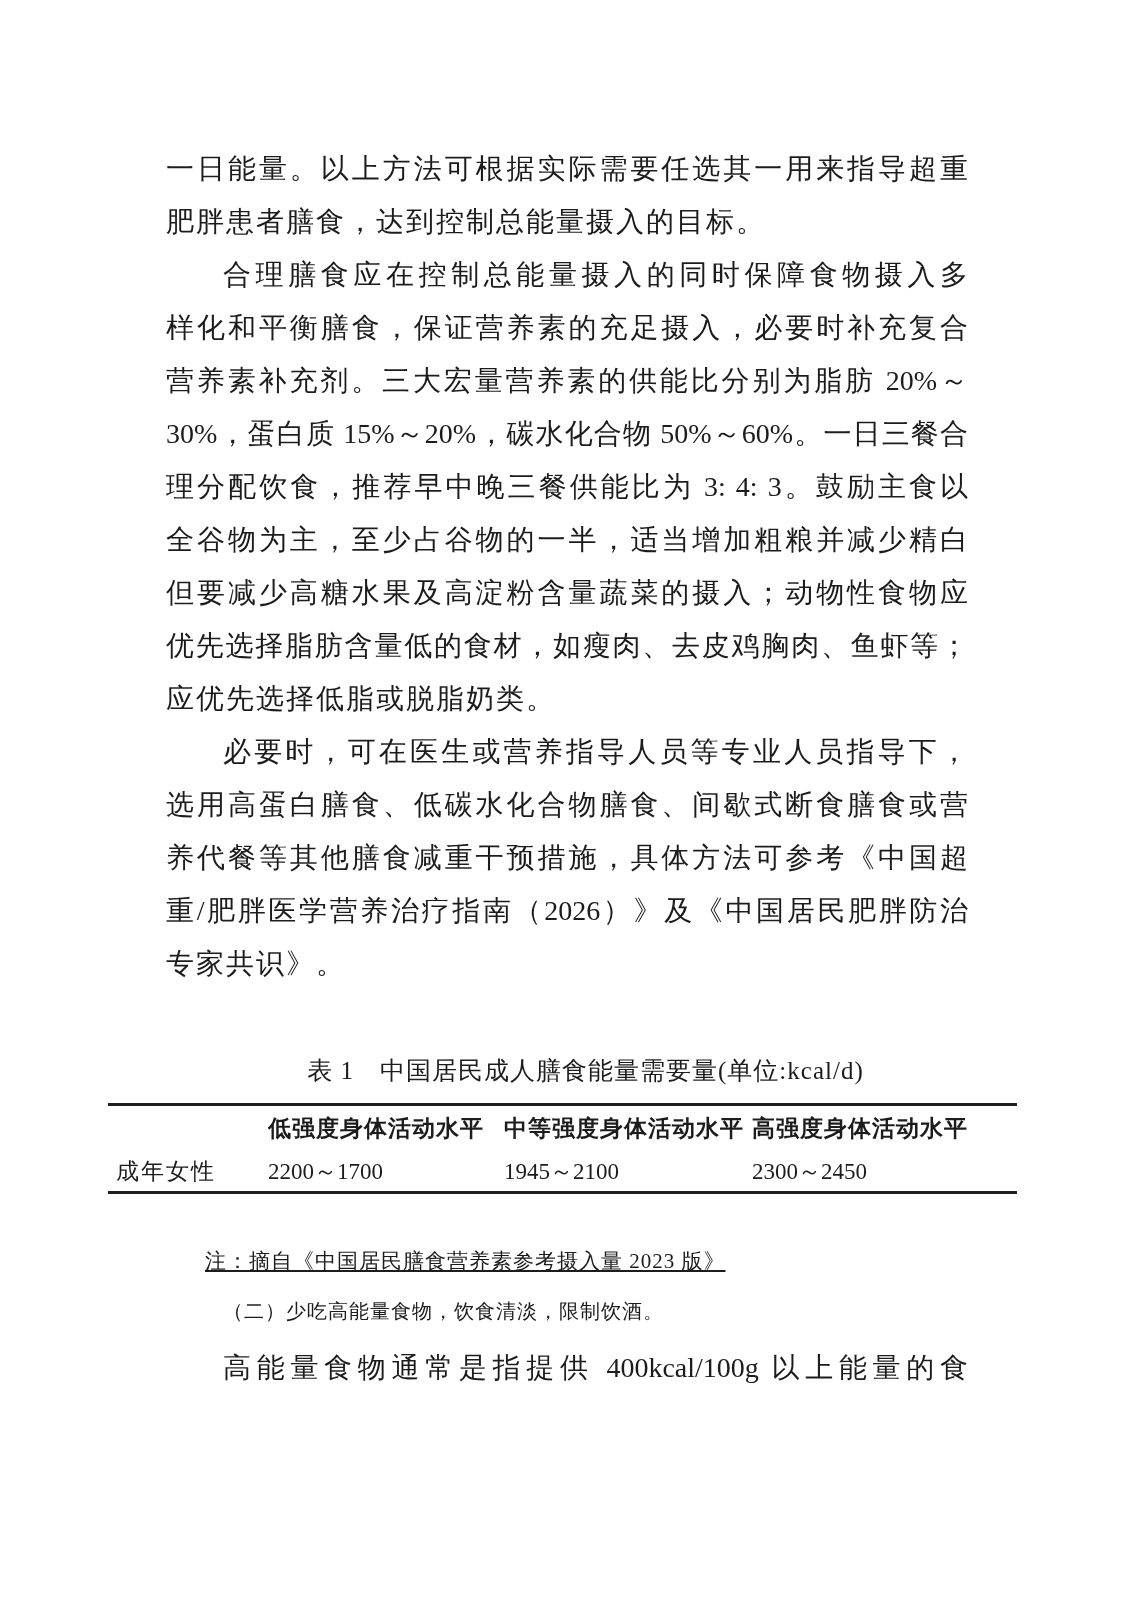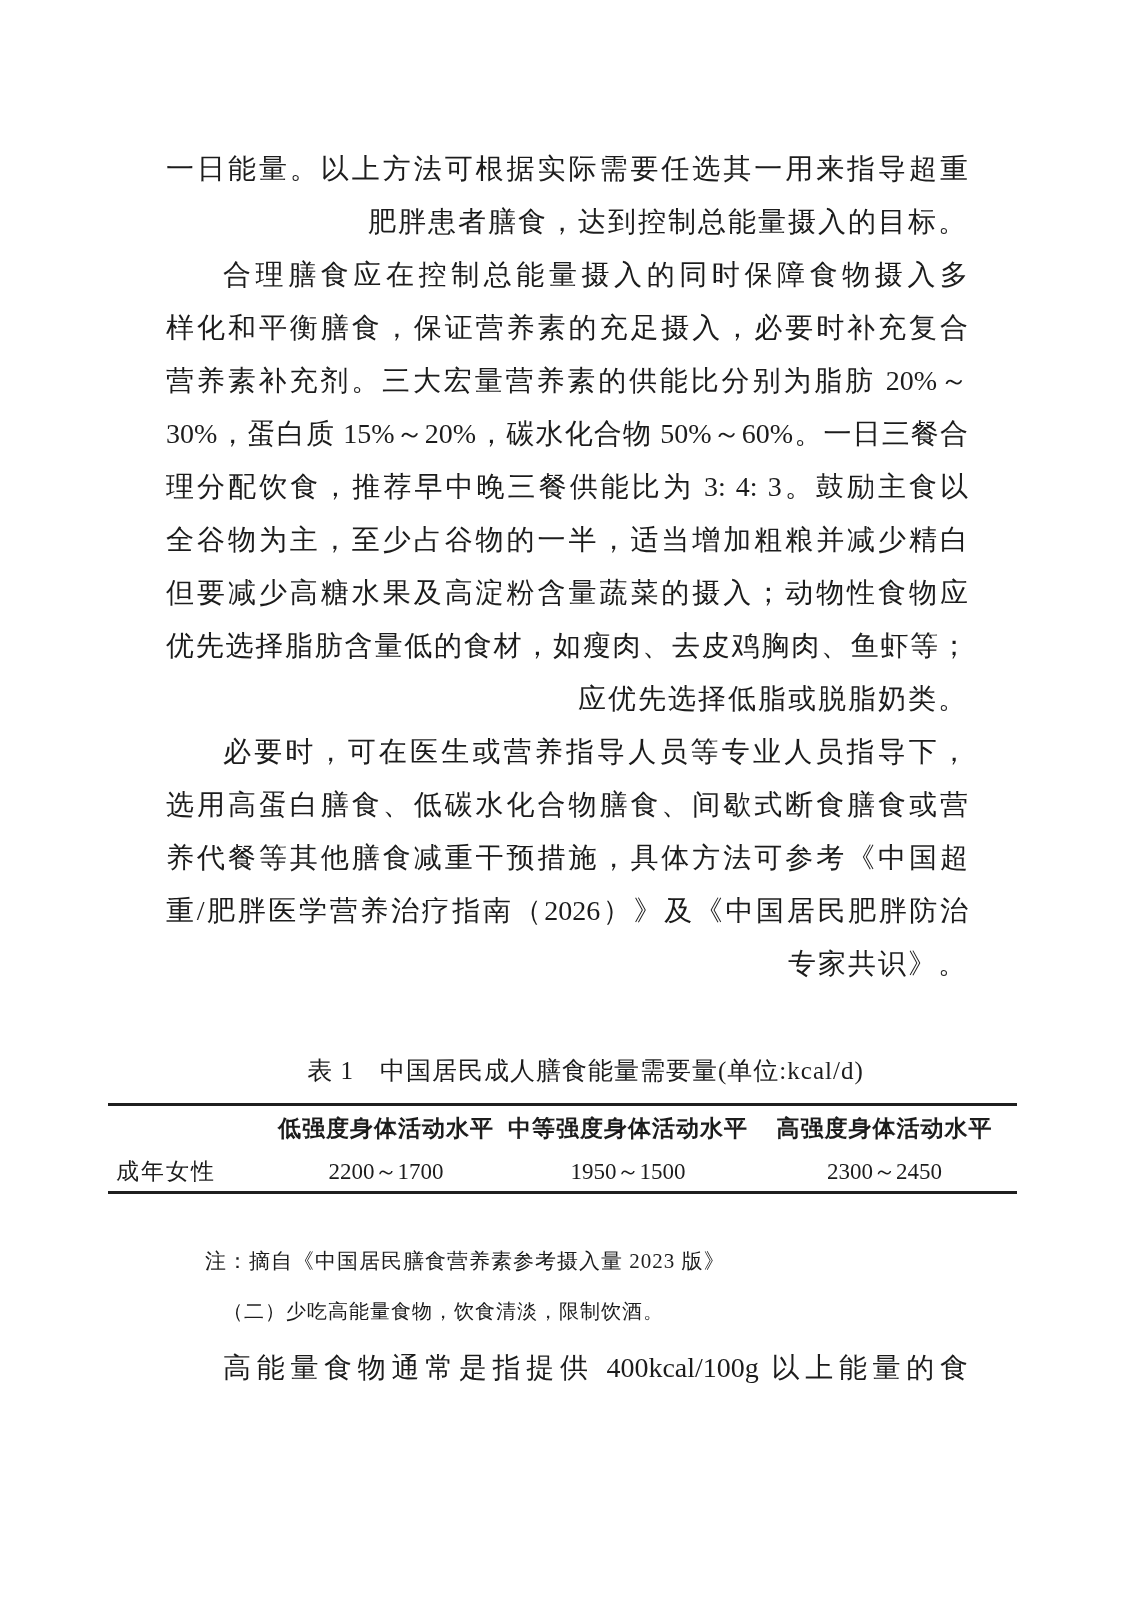--- a/index.html
+++ b/index.html
@@ -12,21 +12,21 @@
     overflow:hidden;
   }
   
   .body-block { position:absolute; left:166px; top:142px; width:802px; }
   .ln {
     height:53px; line-height:53px;
     font-size:28px;
     letter-spacing:2px;
     white-space:nowrap;
     overflow:hidden;
-    text-align:right;
+    text-align:left;
   }
   .ln.j {
     letter-spacing:0;
     white-space:normal;
     text-align:justify;
     text-align-last:justify;
   }
   .ln.ind { text-indent:57px; }
 
   
@@ -38,29 +38,30 @@
 
   
   .tbl {
     position:absolute; left:108px; top:1103px; width:909px;
     border-top:3px solid #1f1f1f;
     border-bottom:3px solid #1f1f1f;
   }
   .trow { display:grid; grid-template-columns:160px 236px 248px 265px; align-items:center; }
   .trow.head { height:45px; }
   .trow.datarow { height:40px; }
-  .tc { font-size:23px; text-align:center; overflow:hidden; white-space:nowrap; }
+  .tc { font-size:23px; overflow:hidden; white-space:nowrap; }
   .trow.head .tc { font-weight:bold; letter-spacing:1px; }
   .tc.rowlabel { text-align:left; padding-left:8px; letter-spacing:2px; font-weight:normal; }
 
   
   .note {
     position:absolute; left:205px; top:1247px;
     font-size:21px; line-height:28px; letter-spacing:1px;
     white-space:nowrap;
+    text-decoration:underline;
   }
 
   
   .heading {
     position:absolute; left:166px; top:1291px; width:860px;
     font-size:20px; line-height:40px;
     text-indent:57px; letter-spacing:1px;
     white-space:nowrap; overflow:hidden;
   }
 
@@ -102,21 +103,21 @@
   <div class="tbl">
     <div class="trow head">
       <div class="tc rowlabel"></div>
       <div class="tc">低强度身体活动水平</div>
       <div class="tc">中等强度身体活动水平</div>
       <div class="tc">高强度身体活动水平</div>
     </div>
     <div class="trow datarow">
       <div class="tc rowlabel">成年女性</div>
       <div class="tc">2200～1700</div>
-      <div class="tc">1950～1500</div>
+      <div class="tc">1945～2100</div>
       <div class="tc">2300～2450</div>
     </div>
   </div>
 
   <div class="note">注：摘自《中国居民膳食营养素参考摄入量 2023 版》</div>
 
   <div class="heading">（二）少吃高能量食物，饮食清淡，限制饮酒。</div>
 
   <div class="body-block2">
     <div class="ln j ind">高能量食物通常是指提供 400kcal/100g 以上能量的食</div>

